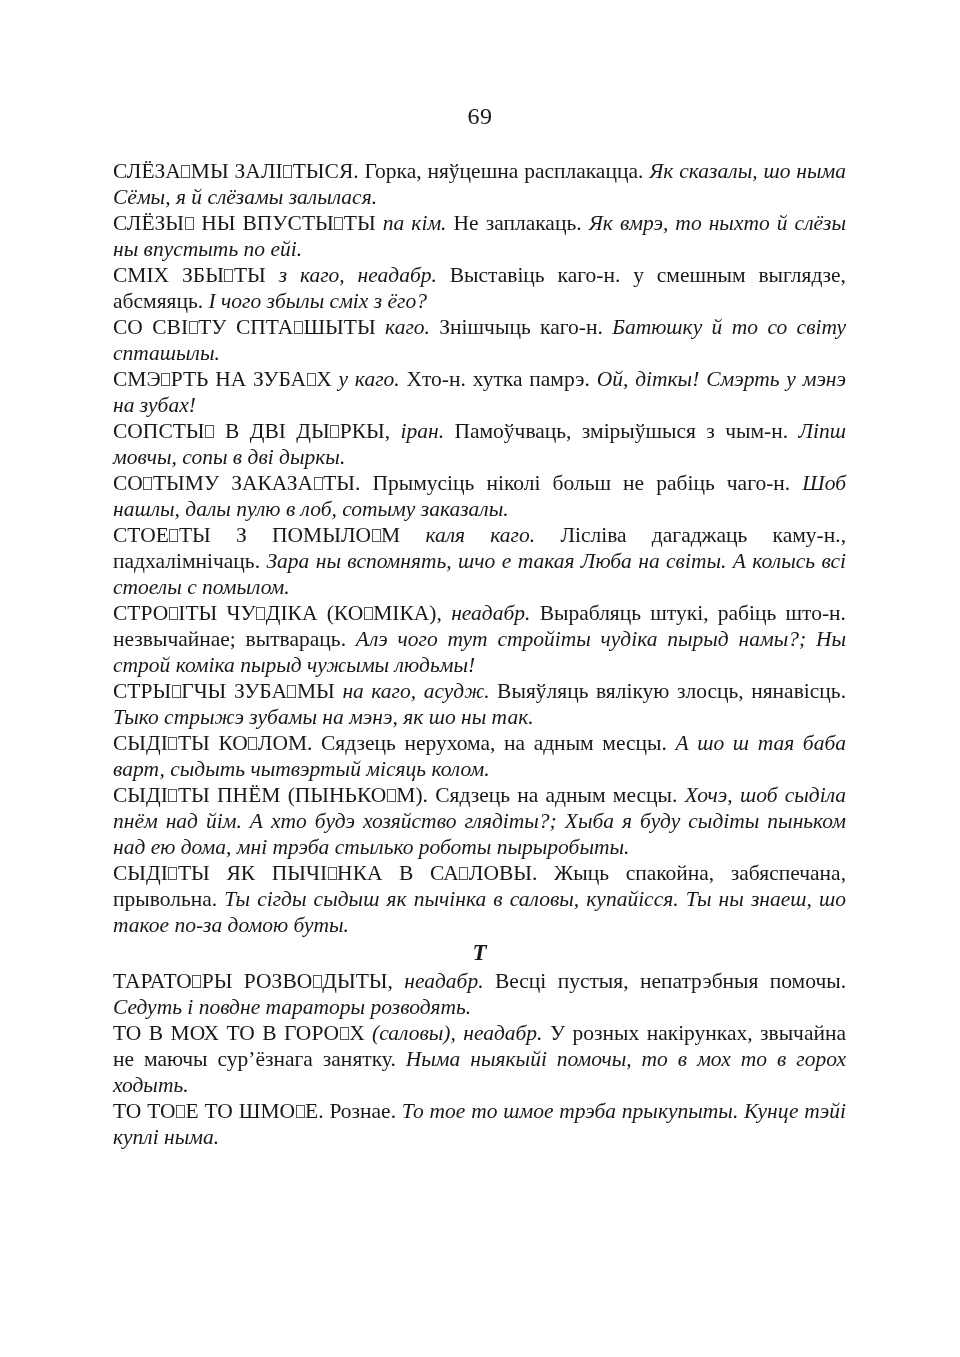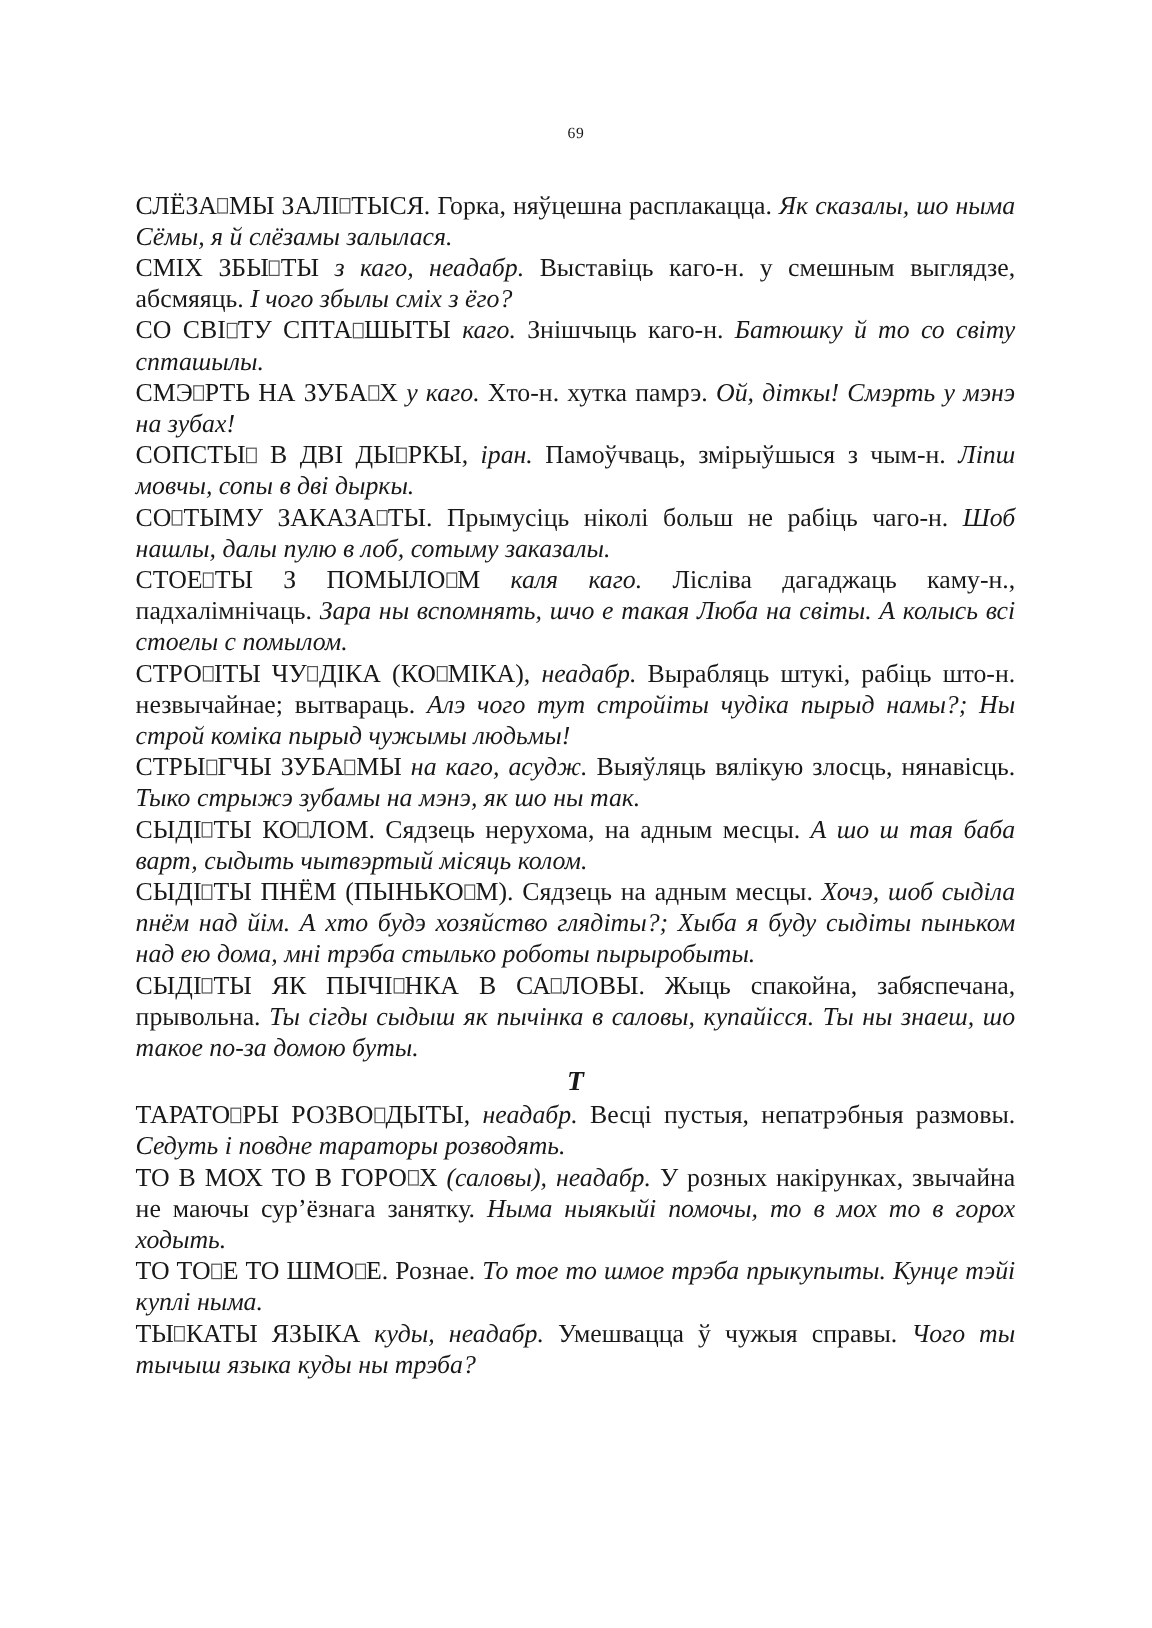--- a/index.html
+++ b/index.html
@@ -16,21 +16,21 @@
     color: #181818;
     font-family: "Liberation Serif", "DejaVu Serif", serif;
     overflow: hidden;
   }
   .page-number {
     position: absolute;
     top: 103px;
     left: 0;
     width: 960px;
     text-align: center;
-    font-size: 13px;
+    font-size: 24px;
     letter-spacing: 0.5px;
   }
   .content {
     position: absolute;
     top: 158px;
     left: 113px;
     width: 733px;
     font-size: 21.5px;
     line-height: 26px;
     text-align: justify;
@@ -60,30 +60,30 @@
     margin: 0 0.5px;
   }
 </style>
 </head>
 <body>
 
 <div class="page">
   <div class="page-number">69</div>
   <div class="content">
       <p class="entry"><span class="seg-headword">СЛЁЗА<span class="tofu"></span>МЫ ЗАЛІ<span class="tofu"></span>ТЫСЯ.</span> <span class="seg-definition">Горка, няўцешна расплакацца.</span> <span class="seg-example">Як сказалы, шо ныма Сёмы, я й слёзамы залылася.</span></p>
+      <p class="entry"><span class="seg-headword">СЛЁЗЫ<span class="tofu"></span> НЫ ВПУСТЫ<span class="tofu"></span>ТЫ</span> <span class="seg-label">па кім.</span> <span class="seg-definition">Не заплакаць.</span> <span class="seg-example">Як вмрэ, то ныхто й слёзы ны впустыть по ейі.</span></p>
       <p class="entry"><span class="seg-headword">СМІХ ЗБЫ<span class="tofu"></span>ТЫ</span> <span class="seg-label">з каго, неадабр.</span> <span class="seg-definition">Выставіць каго-н. у смешным выглядзе, абсмяяць.</span> <span class="seg-example">І чого збылы сміх з ёго?</span></p>
       <p class="entry"><span class="seg-headword">СО СВІ<span class="tofu"></span>ТУ СПТА<span class="tofu"></span>ШЫТЫ</span> <span class="seg-label">каго.</span> <span class="seg-definition">Знішчыць каго-н.</span> <span class="seg-example">Батюшку й то со світу спташылы.</span></p>
       <p class="entry"><span class="seg-headword">СМЭ<span class="tofu"></span>РТЬ НА ЗУБА<span class="tofu"></span>Х</span> <span class="seg-label">у каго.</span> <span class="seg-definition">Хто-н. хутка памрэ.</span> <span class="seg-example">Ой, діткы! Смэрть у мэнэ на зубах!</span></p>
       <p class="entry"><span class="seg-headword">СОПСТЫ<span class="tofu"></span> В ДВІ ДЫ<span class="tofu"></span>РКЫ,</span> <span class="seg-label">іран.</span> <span class="seg-definition">Памоўчваць, змірыўшыся з чым-н.</span> <span class="seg-example">Ліпш мовчы, сопы в дві дыркы.</span></p>
       <p class="entry"><span class="seg-headword">СО<span class="tofu"></span>ТЫМУ ЗАКАЗА<span class="tofu"></span>ТЫ.</span> <span class="seg-definition">Прымусіць ніколі больш не рабіць чаго-н.</span> <span class="seg-example">Шоб нашлы, далы пулю в лоб, сотыму заказалы.</span></p>
       <p class="entry"><span class="seg-headword">СТОЕ<span class="tofu"></span>ТЫ З ПОМЫЛО<span class="tofu"></span>М</span> <span class="seg-label">каля каго.</span> <span class="seg-definition">Лісліва дагаджаць каму-н., падхалімнічаць.</span> <span class="seg-example">Зара ны вспомнять, шчо е такая Люба на світы. А колысь всі стоелы с помылом.</span></p>
       <p class="entry"><span class="seg-headword">СТРО<span class="tofu"></span>ІТЫ ЧУ<span class="tofu"></span>ДІКА (КО<span class="tofu"></span>МІКА),</span> <span class="seg-label">неадабр.</span> <span class="seg-definition">Вырабляць штукі, рабіць што-н. незвычайнае; вытвараць.</span> <span class="seg-example">Алэ чого тут стройіты чудіка пырыд намы?; Ны строй коміка пырыд чужымы людьмы!</span></p>
       <p class="entry"><span class="seg-headword">СТРЫ<span class="tofu"></span>ГЧЫ ЗУБА<span class="tofu"></span>МЫ</span> <span class="seg-label">на каго, асудж.</span> <span class="seg-definition">Выяўляць вялікую злосць, нянавісць.</span> <span class="seg-example">Тыко стрыжэ зубамы на мэнэ, як шо ны так.</span></p>
       <p class="entry"><span class="seg-headword">СЫДІ<span class="tofu"></span>ТЫ КО<span class="tofu"></span>ЛОМ.</span> <span class="seg-definition">Сядзець нерухома, на адным месцы.</span> <span class="seg-example">А шо ш тая баба варт, сыдыть чытвэртый місяць колом.</span></p>
       <p class="entry"><span class="seg-headword">СЫДІ<span class="tofu"></span>ТЫ ПНЁМ (ПЫНЬКО<span class="tofu"></span>М).</span> <span class="seg-definition">Сядзець на адным месцы.</span> <span class="seg-example">Хочэ, шоб сыділа пнём над йім. А хто будэ хозяйство глядіты?; Хыба я буду сыдіты пыньком над ею дома, мні трэба стылько роботы пырыробыты.</span></p>
       <p class="entry"><span class="seg-headword">СЫДІ<span class="tofu"></span>ТЫ ЯК ПЫЧІ<span class="tofu"></span>НКА В СА<span class="tofu"></span>ЛОВЫ.</span> <span class="seg-definition">Жыць спакойна, забяспечана, прывольна.</span> <span class="seg-example">Ты сігды сыдыш як пычінка в саловы, купайісся. Ты ны знаеш, шо такое по-за домою буты.</span></p>
       <div class="section-letter">Т</div>
-      <p class="entry"><span class="seg-headword">ТАРАТО<span class="tofu"></span>РЫ РОЗВО<span class="tofu"></span>ДЫТЫ,</span> <span class="seg-label">неадабр.</span> <span class="seg-definition">Весці пустыя, непатрэбныя размовы.</span> <span class="seg-example">Седуть і повдне тараторы розводять.</span></p>
+      <p class="entry"><span class="seg-headword">ТАРАТО<span class="tofu"></span>РЫ РОЗВО<span class="tofu"></span>ДЫТЫ,</span> <span class="seg-label">неадабр.</span> <span class="seg-definition">Весці пустыя, непатрэбныя помочы.</span> <span class="seg-example">Седуть і повдне тараторы розводять.</span></p>
       <p class="entry"><span class="seg-headword">ТО В МОХ ТО В ГОРО<span class="tofu"></span>Х</span> <span class="seg-label">(саловы), неадабр.</span> <span class="seg-definition">У розных накірунках, звычайна не маючы сур’ёзнага занятку.</span> <span class="seg-example">Ныма ныякыйі помочы, то в мох то в горох ходыть.</span></p>
       <p class="entry"><span class="seg-headword">ТО ТО<span class="tofu"></span>Е ТО ШМО<span class="tofu"></span>Е.</span> <span class="seg-definition">Рознае.</span> <span class="seg-example">То тое то шмое трэба прыкупыты. Кунце тэйі куплі ныма.</span></p>
-      <p class="entry"><span class="seg-headword">ТЫ<span class="tofu"></span>КАТЫ ЯЗЫКА</span> <span class="seg-label">куды, неадабр.</span> <span class="seg-definition">Умешвацца ў чужыя справы.</span> <span class="seg-example">Чого ты тычыш языка куды ны трэба?</span></p>
     </div>
 </div>
 
 </body></html>

